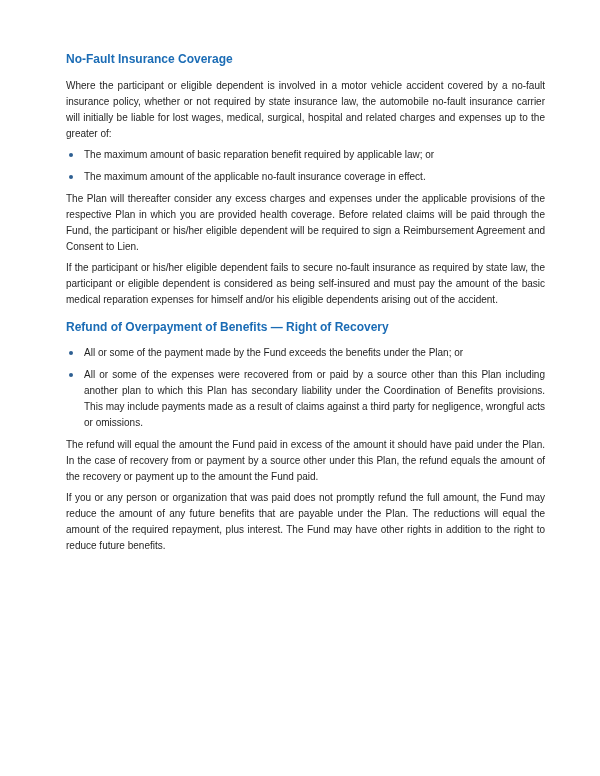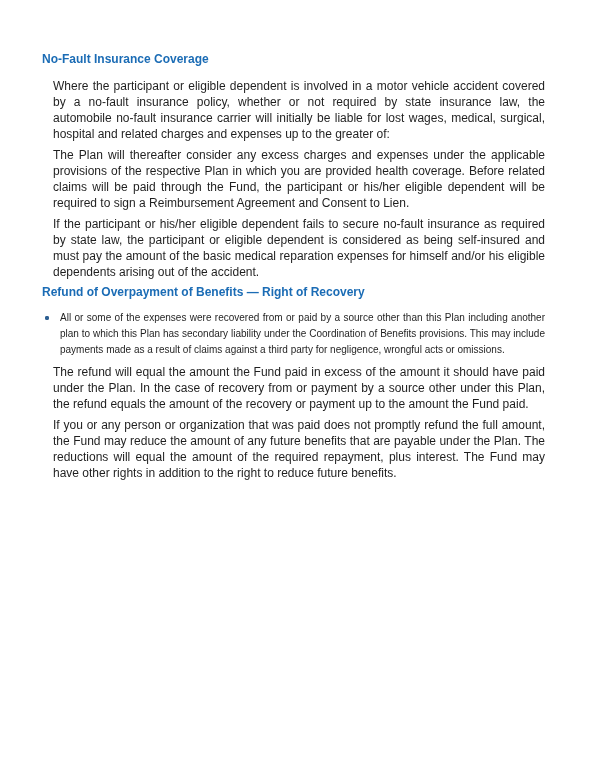--- a/index.html
+++ b/index.html
@@ -6,41 +6,41 @@
     margin: 0;
     padding: 0;
     background: #ffffff;
   }
   .page {
     position: relative;
     width: 600px;
     height: 776px;
     background: #ffffff;
     box-sizing: border-box;
-    padding: 52px 55px 0 42px;
+    padding: 52px 55px 0 66px;
     font-family: "Liberation Sans", "DejaVu Sans", sans-serif;
     color: #1f1f1f;
     overflow: hidden;
   }
   h2.sec-heading {
     font-size: 12px;
     line-height: 15px;
     font-weight: bold;
     color: #1b6cb5;
     margin: 0 0 11px 0;
   }
   h2.sec-heading.second {
-    margin-top: 5px;
+    margin-top: 12px;
     margin-bottom: 10px;
   }
   p.body-para {
-    font-size: 12px;
+    font-size: 10px;
     line-height: 16px;
     text-align: justify;
-    margin: 0 0 5px 11px;
+    margin: 0 0 5px 0;
   }
   ul.bullet-list {
     list-style: none;
     margin: 0 0 5px 0;
     padding: 0;
   }
   ul.bullet-list li {
     position: relative;
     padding-left: 18px;
     font-size: 10px;
@@ -71,33 +71,44 @@
 </head>
 <body>
 
 <div class="page">
 
   <section>
     <h2 class="sec-heading">No-Fault Insurance Coverage</h2>
 
     <p class="body-para">Where the participant or eligible dependent is involved in a motor vehicle accident covered by a no-fault insurance policy, whether or not required by state insurance law, the automobile no-fault insurance carrier will initially be liable for lost wages, medical, surgical, hospital and related charges and expenses up to the greater of:</p>
 
+    <ul class="bullet-list">
+      <li>
+        <span class="dot"></span>
+        <span>The maximum amount of basic reparation benefit required by applicable law; or</span>
+      </li>
+      <li>
+        <span class="dot"></span>
+        <span>The maximum amount of the applicable no-fault insurance coverage in effect.</span>
+      </li>
+    </ul>
 
     <p class="body-para">The Plan will thereafter consider any excess charges and expenses under the applicable provisions of the respective Plan in which you are provided health coverage. Before related claims will be paid through the Fund, the participant or his/her eligible dependent will be required to sign a Reimbursement Agreement and Consent to Lien.</p>
 
     <p class="body-para">If the participant or his/her eligible dependent fails to secure no-fault insurance as required by state law, the participant or eligible dependent is considered as being self-insured and must pay the amount of the basic medical reparation expenses for himself and/or his eligible dependents arising out of the accident.</p>
   </section>
 
   <section>
     <h2 class="sec-heading second">Refund of Overpayment of Benefits — Right of Recovery</h2>
 
 
     <ul class="bullet-list">
       <li>
         <span class="dot"></span>
+        <span>All or some of the payment made by the Fund exceeds the benefits under the Plan; or</span>
       </li>
       <li>
         <span class="dot"></span>
         <span>All or some of the expenses were recovered from or paid by a source other than this Plan including another plan to which this Plan has secondary liability under the Coordination of Benefits provisions. This may include payments made as a result of claims against a third party for negligence, wrongful acts or omissions.</span>
       </li>
     </ul>
 
     <p class="body-para">The refund will equal the amount the Fund paid in excess of the amount it should have paid under the Plan. In the case of recovery from or payment by a source other under this Plan, the refund equals the amount of the recovery or payment up to the amount the Fund paid.</p>
 
     <p class="body-para">If you or any person or organization that was paid does not promptly refund the full amount, the Fund may reduce the amount of any future benefits that are payable under the Plan. The reductions will equal the amount of the required repayment, plus interest. The Fund may have other rights in addition to the right to reduce future benefits.</p>

